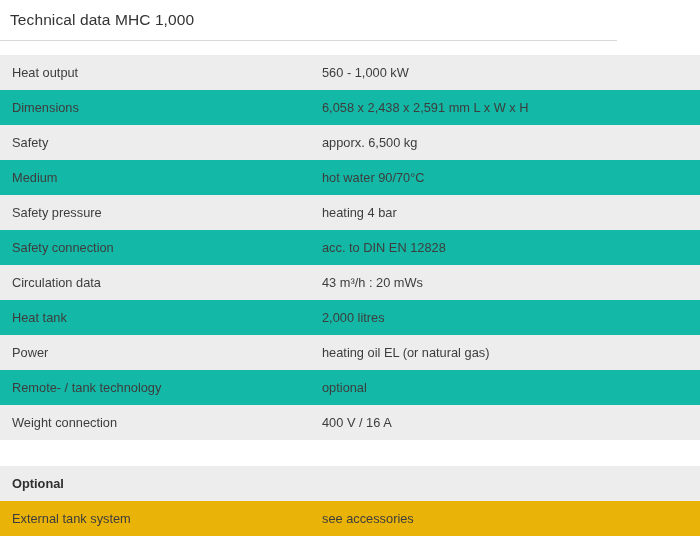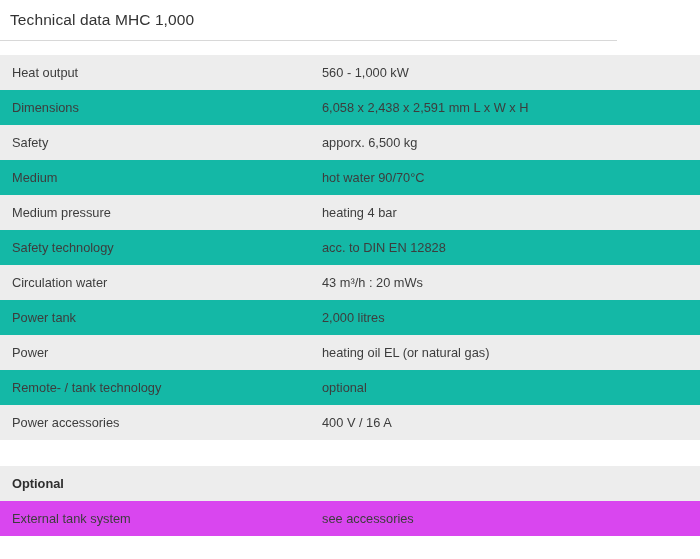--- a/index.html
+++ b/index.html
@@ -71,21 +71,21 @@
     color: #3d3d3d;
   }
   table.optional td.col-label { width: 298px; }
   table.optional td.col-value { width: 402px; }
   table.optional tr.head td {
     background: #ededed;
     font-weight: bold;
     color: #2f2f2f;
   }
   table.optional tr.row td {
-    background: #d946ef;
+    background: #eab308;
   }
 </style>
 </head>
 <body>
 
 <div class="page">
 
   <div class="title">Technical data MHC 1,000</div>
   <div class="title-rule"></div>
 
@@ -101,45 +101,45 @@
       </tr>
       <tr class="shade">
         <td class="col-label">Safety</td>
         <td class="col-value">apporx. 6,500 kg</td>
       </tr>
       <tr class="plain">
         <td class="col-label">Medium</td>
         <td class="col-value">hot water 90/70°C</td>
       </tr>
       <tr class="shade">
-        <td class="col-label">Medium pressure</td>
+        <td class="col-label">Safety pressure</td>
         <td class="col-value">heating 4 bar</td>
       </tr>
       <tr class="plain">
-        <td class="col-label">Safety technology</td>
+        <td class="col-label">Safety connection</td>
         <td class="col-value">acc. to DIN EN 12828</td>
       </tr>
       <tr class="shade">
-        <td class="col-label">Circulation water</td>
+        <td class="col-label">Circulation data</td>
         <td class="col-value">43 m³/h : 20 mWs</td>
       </tr>
       <tr class="plain">
-        <td class="col-label">Power tank</td>
+        <td class="col-label">Heat tank</td>
         <td class="col-value">2,000 litres</td>
       </tr>
       <tr class="shade">
         <td class="col-label">Power</td>
         <td class="col-value">heating oil EL (or natural gas)</td>
       </tr>
       <tr class="plain">
         <td class="col-label">Remote- / tank technology</td>
         <td class="col-value">optional</td>
       </tr>
       <tr class="shade">
-        <td class="col-label">Power accessories</td>
+        <td class="col-label">Weight connection</td>
         <td class="col-value">400 V / 16 A</td>
       </tr>
     </tbody>
   </table>
 
   <div class="gap"></div>
 
   <table class="optional">
     <tbody>
       <tr class="head">

